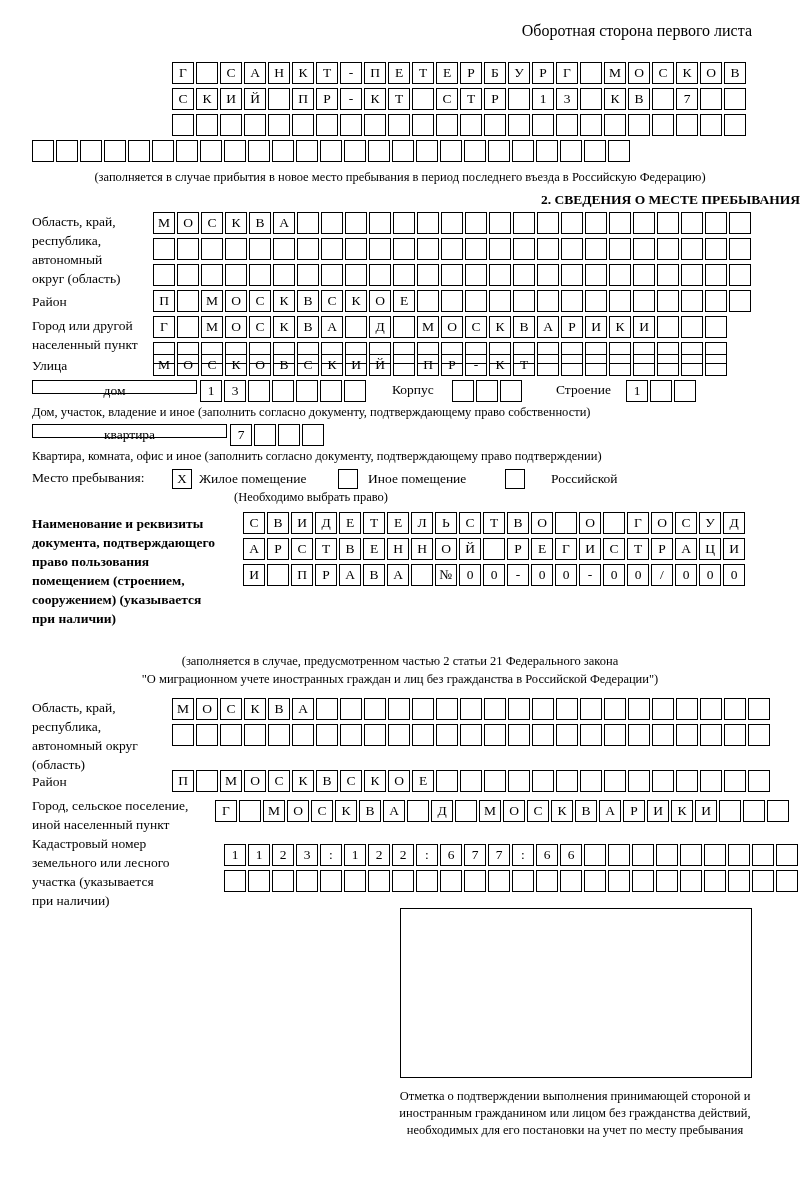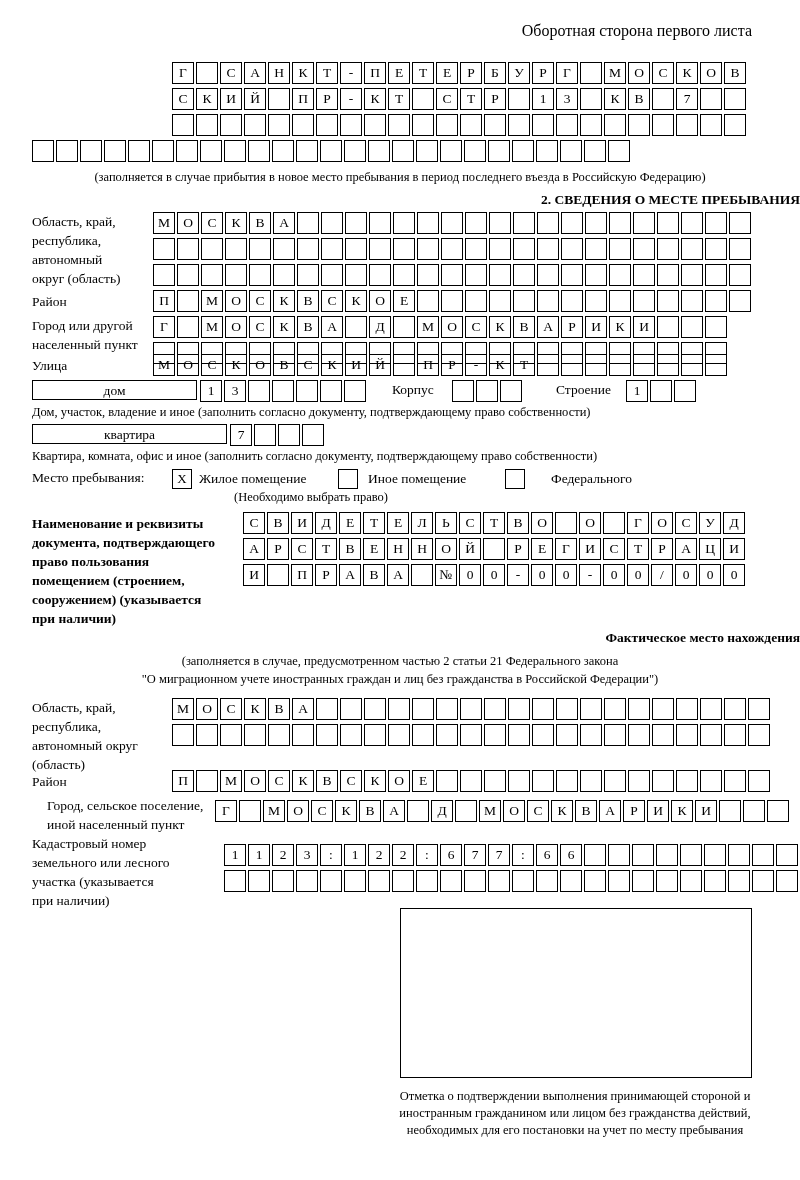--- a/index.html
+++ b/index.html
@@ -62,21 +62,21 @@
     box-sizing: border-box;
     text-align: center;
     font-size: 13.5px;
     line-height: 20px;
     font-family: "Liberation Serif", serif;
   }
   .boxline {
     position: absolute;
     border: 1px solid #000;
     box-sizing: border-box;
-    height: 20px;
+    height: 14px;
     text-align: center;
     font-size: 13.5px;
     line-height: 20px;
   }
   .inline-lbl {
     position: absolute;
     font-size: 13.5px;
   }
   .chk {
     width: 20px;
@@ -442,29 +442,29 @@
 
   <div class="lbl small" style="left:32px; top:403px;">Дом, участок, владение и иное (заполнить согласно документу, подтверждающему право собственности)</div>
 
   <div class="boxline" style="left:32px; top:424px; width:195px;">квартира</div>
   <div class="row" id="s2-flat" style="left:230px; top:424px;">
       <div class="cell">7</div>
       <div class="cell"></div>
       <div class="cell"></div>
       <div class="cell"></div>
     </div>
-  <div class="lbl small" style="left:32px; top:447px;">Квартира, комната, офис и иное (заполнить согласно документу, подтверждающему право собственности)</div>
+  <div class="lbl small" style="left:32px; top:447px;">Квартира, комната, офис и иное (заполнить согласно документу, подтверждающему право подтверждении)</div>
 
   <div class="inline-lbl" style="left:32px; top:470px;">Место пребывания:</div>
   <div class="chk" style="position:absolute; left:172px; top:469px;">Х</div>
   <div class="inline-lbl" style="left:199px; top:471px;">Жилое помещение</div>
   <div class="chk" style="position:absolute; left:338px; top:469px;"></div>
   <div class="inline-lbl" style="left:368px; top:471px;">Иное помещение</div>
   <div class="chk" style="position:absolute; left:505px; top:469px;"></div>
-  <div class="inline-lbl" style="left:551px; top:471px;">Федерального</div>
+  <div class="inline-lbl" style="left:551px; top:471px;">Российской</div>
   <div class="inline-lbl" style="left:234px; top:490px; font-size:12.5px;">(Необходимо выбрать право)</div>
 
   <div class="lbl" style="left:32px; top:514px;font-weight:bold;">Наименование и реквизиты
 документа, подтверждающего
 право пользования
 помещением (строением,
 сооружением) (указывается
 при наличии)</div>
   <div class="row" id="s2-doc-0" style="left:243px; top:512px;">
       <div class="cell">С</div>
@@ -529,21 +529,20 @@
       <div class="cell">0</div>
       <div class="cell">-</div>
       <div class="cell">0</div>
       <div class="cell">0</div>
       <div class="cell">/</div>
       <div class="cell">0</div>
       <div class="cell">0</div>
       <div class="cell">0</div>
     </div>
 
-  <div class="section-title" style="top:630px;">Фактическое место нахождения</div>
   <div class="center-note" style="top:654px;">(заполняется в случае, предусмотренном частью 2 статьи 21 Федерального закона</div>
   <div class="center-note" style="top:672px;">"О миграционном учете иностранных граждан и лиц без гражданства в Российской Федерации")</div>
 
   <div class="lbl" style="left:32px; top:698px;">Область, край,
 республика,
 автономный округ
 (область)</div>
   <div class="row" id="al-region-0" style="left:172px; top:698px;">
       <div class="cell">М</div>
       <div class="cell">О</div>
@@ -621,21 +620,21 @@
       <div class="cell"></div>
       <div class="cell"></div>
       <div class="cell"></div>
       <div class="cell"></div>
       <div class="cell"></div>
       <div class="cell"></div>
       <div class="cell"></div>
       <div class="cell"></div>
     </div>
 
-  <div class="lbl" style="left:47px; top:796px;">Город, сельское поселение,
+  <div class="lbl" style="left:32px; top:796px;">Город, сельское поселение,
 иной населенный пункт</div>
   <div class="row" id="al-city" style="left:215px; top:800px;">
       <div class="cell">Г</div>
       <div class="cell"></div>
       <div class="cell">М</div>
       <div class="cell">О</div>
       <div class="cell">С</div>
       <div class="cell">К</div>
       <div class="cell">В</div>
       <div class="cell">А</div>

